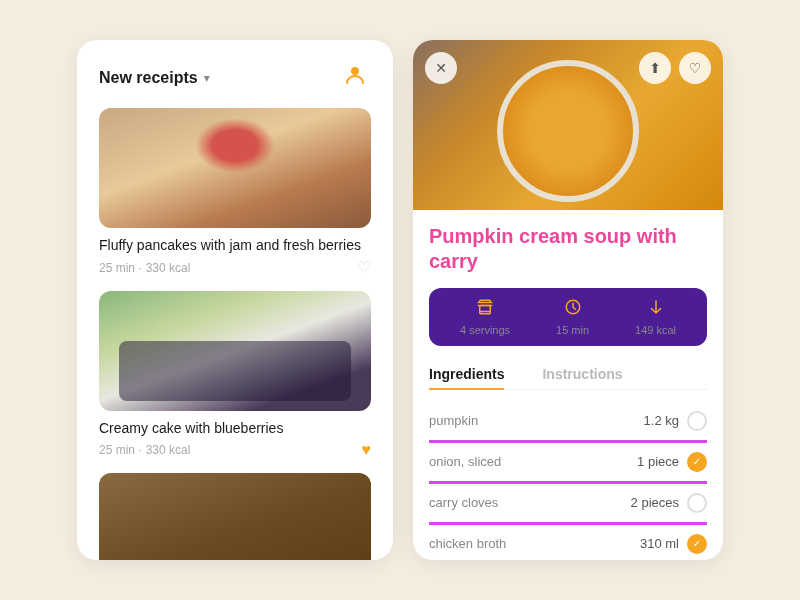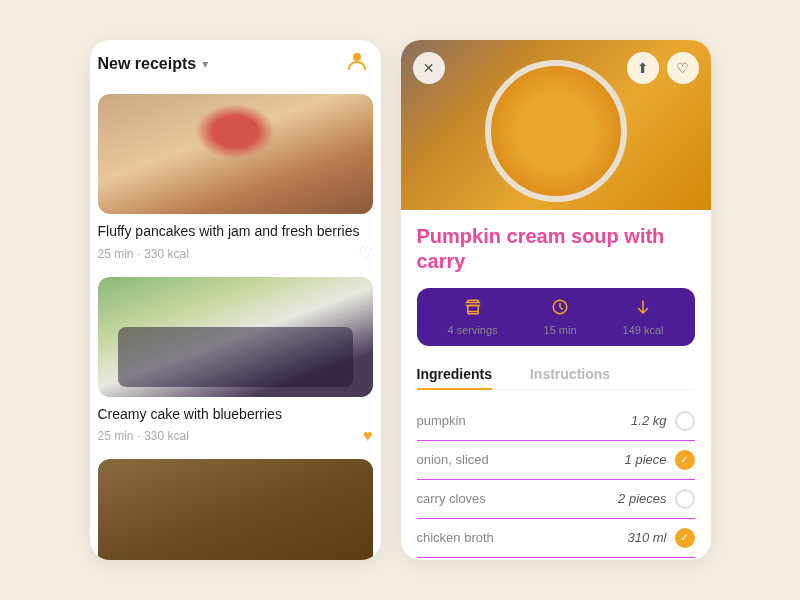--- a/index.html
+++ b/index.html
@@ -14,24 +14,24 @@
       overflow: hidden;
     }
     .container {
       display: flex;
       gap: 20px;
       align-items: flex-start;
     }
 
     
     .left-panel {
-      width: 291px;
+      width: 316px;
       background: #fff;
       border-radius: 20px;
-      padding: 8px;
+      padding: 22px;
       box-shadow: 0 4px 24px rgba(0,0,0,0.08);
       height: 520px;
       overflow: hidden;
     }
     .left-header {
       display: flex;
       align-items: center;
       justify-content: space-between;
       margin-bottom: 14px;
     }
@@ -261,36 +261,35 @@
     .ingredients-list {
       display: flex;
       flex-direction: column;
       gap: 0;
     }
     .ingredient-row {
       display: flex;
       align-items: center;
       justify-content: space-between;
       padding: 9px 0;
-      border-bottom: 1px solid #d946ef;
+      border-bottom: 3px solid #d946ef;
     }
     .ingredient-name {
       font-size: 13px;
       color: #888;
     }
     .ingredient-right {
       display: flex;
       align-items: center;
       gap: 8px;
     }
     .ingredient-amount {
       font-size: 13px;
       color: #555;
       font-weight: 500;
-      font-style: italic;
     }
     .check-circle {
       width: 20px;
       height: 20px;
       border-radius: 50%;
       border: 2px solid #ddd;
       display: flex;
       align-items: center;
       justify-content: center;
       font-size: 10px;

